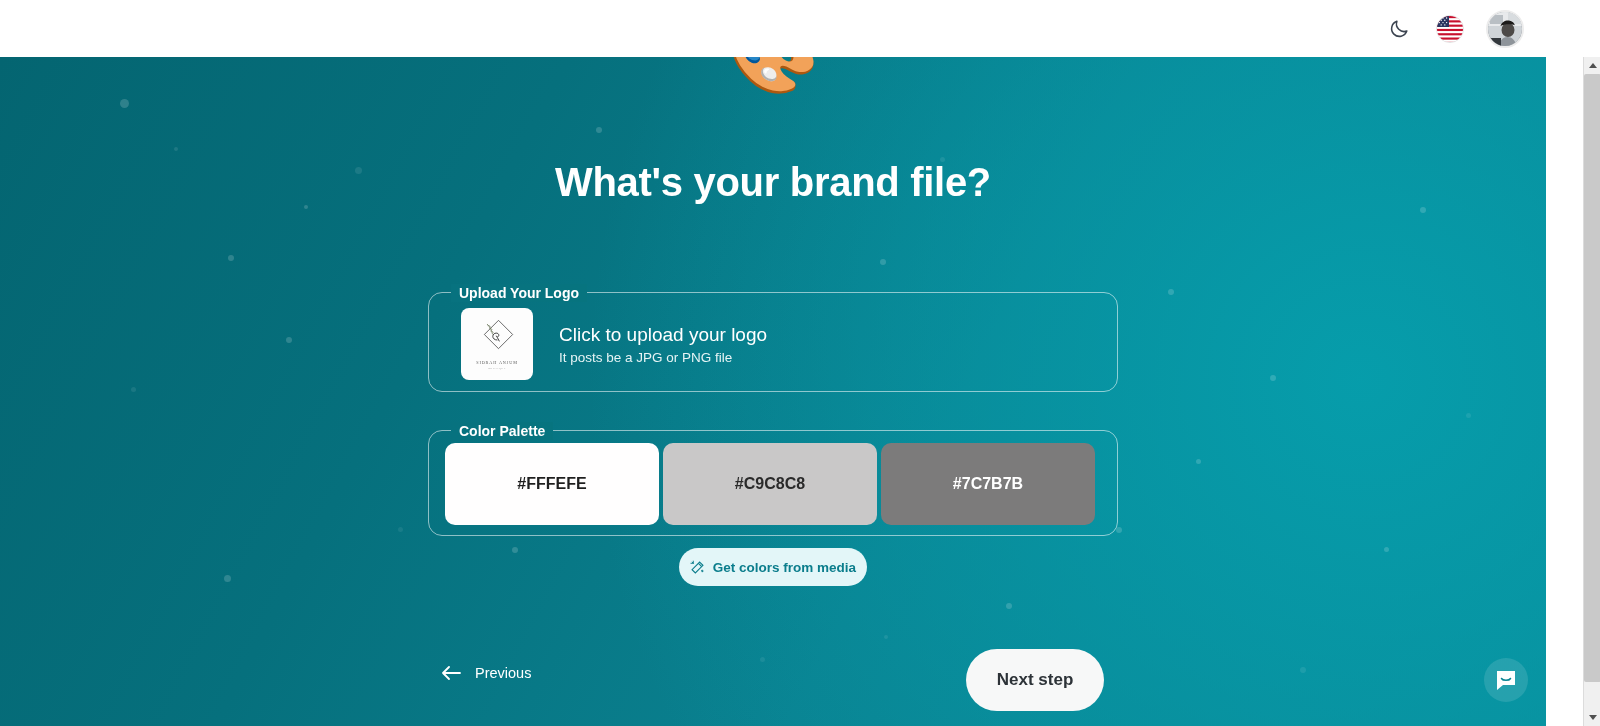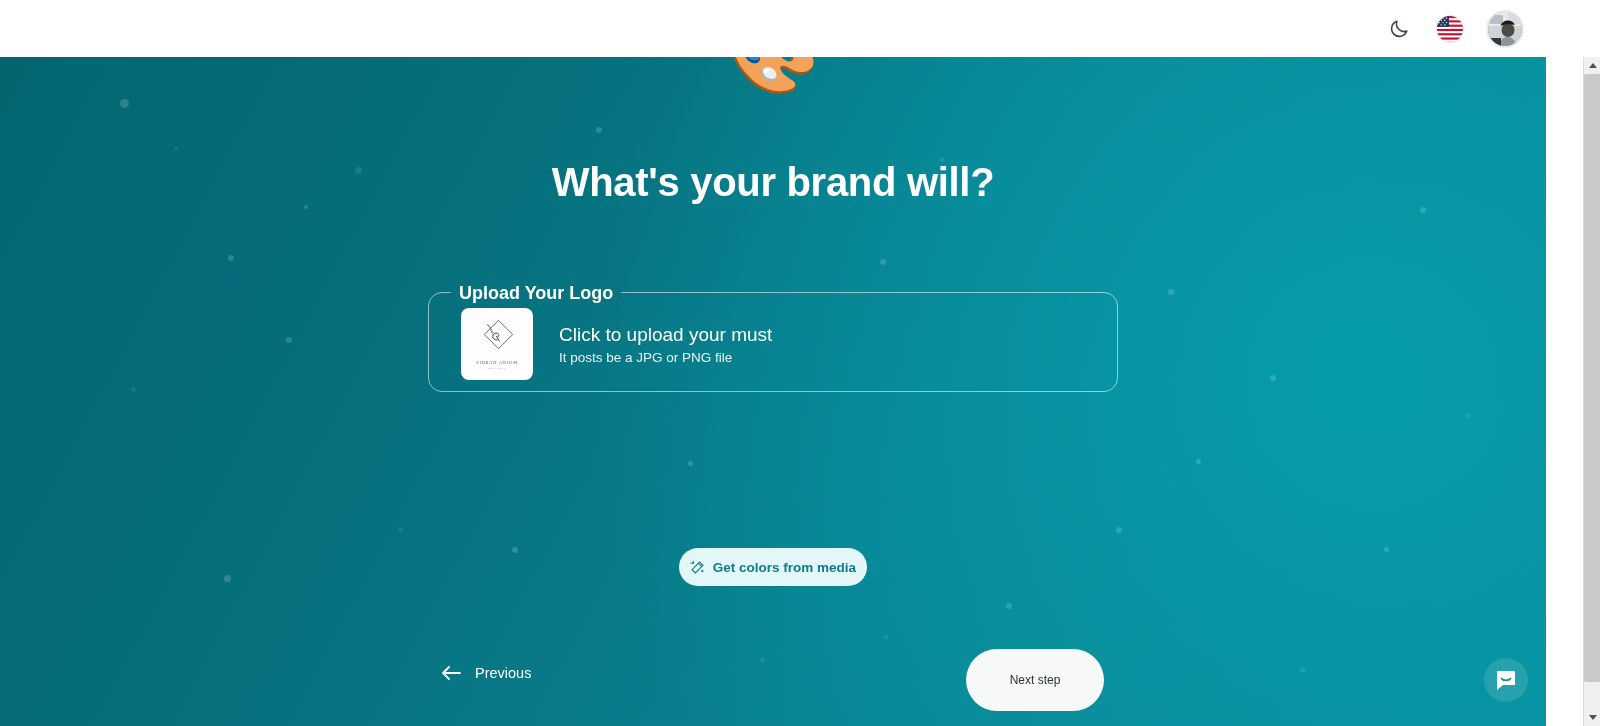--- a/index.html
+++ b/index.html
@@ -127,21 +127,21 @@
     border: 1px solid rgba(255,255,255,0.55);
     border-radius: 14px;
     left: 428px;
     width: 690px;
   }
   .field-legend {
     position: absolute;
     top: -9px;
     left: 22px;
     padding: 0 8px;
-    font-size: 18px;
+    font-size: 14px;
     font-weight: 700;
     color: #ffffff;
     background:
       linear-gradient(90deg, #07727f, #07747f);
     line-height: 18px;
   }
 
   #upload-box { top: 235px; height: 100px; }
   #palette-box { top: 373px; height: 106px; }
 
@@ -241,22 +241,22 @@
   }
   .next-btn {
     position: absolute;
     top: 592px;
     left: 966px;
     width: 138px;
     height: 62px;
     background: #f7f8f8;
     border-radius: 31px;
     color: #2d3338;
-    font-size: 12px;
-    font-weight: 400;
+    font-size: 17px;
+    font-weight: 700;
     display: flex;
     align-items: center;
     justify-content: center;
     cursor: pointer;
     border: none;
   }
 
   
   .chat-launcher {
     position: absolute;
@@ -393,21 +393,21 @@
       <div class="dot" style="left:1420px; top:150px; width:6px;  height:6px;"></div>
       <div class="dot" style="left:1466px; top:356px; width:5px;  height:5px; opacity:.5;"></div>
       <div class="dot" style="left:940px;  top:100px; width:5px;  height:5px; opacity:.5;"></div>
       <div class="dot" style="left:760px;  top:600px; width:5px;  height:5px; opacity:.45;"></div>
     </div>
 
     <div class="content">
 
       <div class="palette-emoji">🎨</div>
 
-      <h1 class="page-title">What's your brand will?</h1>
+      <h1 class="page-title">What's your brand file?</h1>
 
 
       <div class="field-box" id="upload-box">
         <span class="field-legend">Upload Your Logo</span>
 
         <div class="upload-row">
           <div class="logo-thumb">
             <div class="logo-mark">
               <svg width="44" height="40" viewBox="0 0 44 40">
                 <rect x="13.5" y="6.5" width="20" height="20" transform="rotate(45 23.5 16.5)" fill="none" stroke="#3b3b3b" stroke-width="0.7"></rect>
@@ -415,26 +415,41 @@
                 <path d="M22.4 19.6l1.8 3.4" stroke="#2e2e2e" stroke-width="0.9" stroke-linecap="round"></path>
                 <path d="M12 6c2.6 2.2 4.6 6 5.6 10.4" stroke="#6e7a5e" stroke-width="0.8" fill="none"></path>
                 <path d="M12.6 7.6c1.6-.1 2.6.5 3 1.7M14 10.2c1.6-.1 2.7.5 3.1 1.7M15.4 13c1.5 0 2.5.6 3 1.8" stroke="#6e7a5e" stroke-width="0.7" fill="none"></path>
               </svg>
             </div>
             <div class="logo-cap">SIDRAH ANJUM</div>
             <div class="logo-sub">BOUTIQUE</div>
           </div>
 
           <div class="upload-texts">
-            <div class="upload-title">Click to upload your must</div>
+            <div class="upload-title">Click to upload your logo</div>
             <div class="upload-hint">It posts be a JPG or PNG file</div>
           </div>
         </div>
       </div>
 
+      <div class="field-box" id="palette-box">
+        <span class="field-legend">Color Palette</span>
+
+        <div class="swatch-row">
+          <div class="swatch" style="background:#FFFEFE;color:#1f1f1f;">
+            <span>#FFFEFE</span>
+          </div>
+          <div class="swatch" style="background:#C9C8C8;color:#2a2a2a;">
+            <span>#C9C8C8</span>
+          </div>
+          <div class="swatch" style="background:#7C7B7B;color:#ffffff;">
+            <span>#7C7B7B</span>
+          </div>
+        </div>
+      </div>
 
       <button class="get-colors">
         <svg width="15" height="15" viewBox="0 0 16 16">
           <path d="M10.3 2.2l3.5 3.5-8.1 8.1-3.5-3.5z" fill="none" stroke="#0b7d8c" stroke-width="1.2"></path>
           <path d="M9 3.5l3.5 3.5" stroke="#0b7d8c" stroke-width="1.2"></path>
           <path d="M2.3 2.3l1.2 1.2M3.5 1.2v2M1 3.5h2.4" stroke="#0b7d8c" stroke-width="1" stroke-linecap="round"></path>
           <path d="M12.6 11.4l.9.9M13.1 10.8v1.8M12.2 11.7h1.8" stroke="#0b7d8c" stroke-width="0.9" stroke-linecap="round"></path>
         </svg>
         <span>Get colors from media</span>
       </button>

